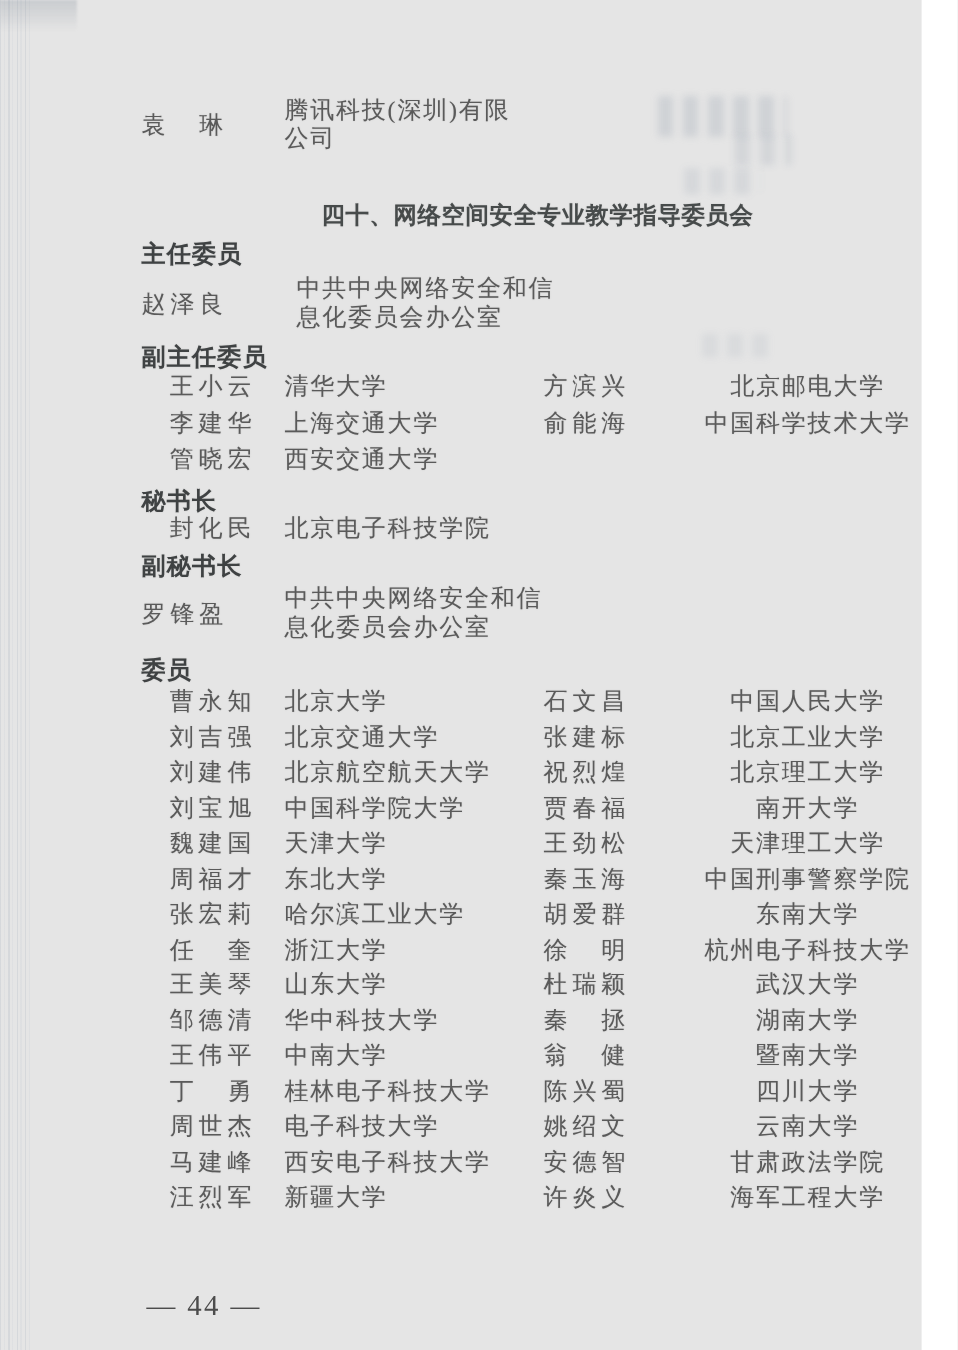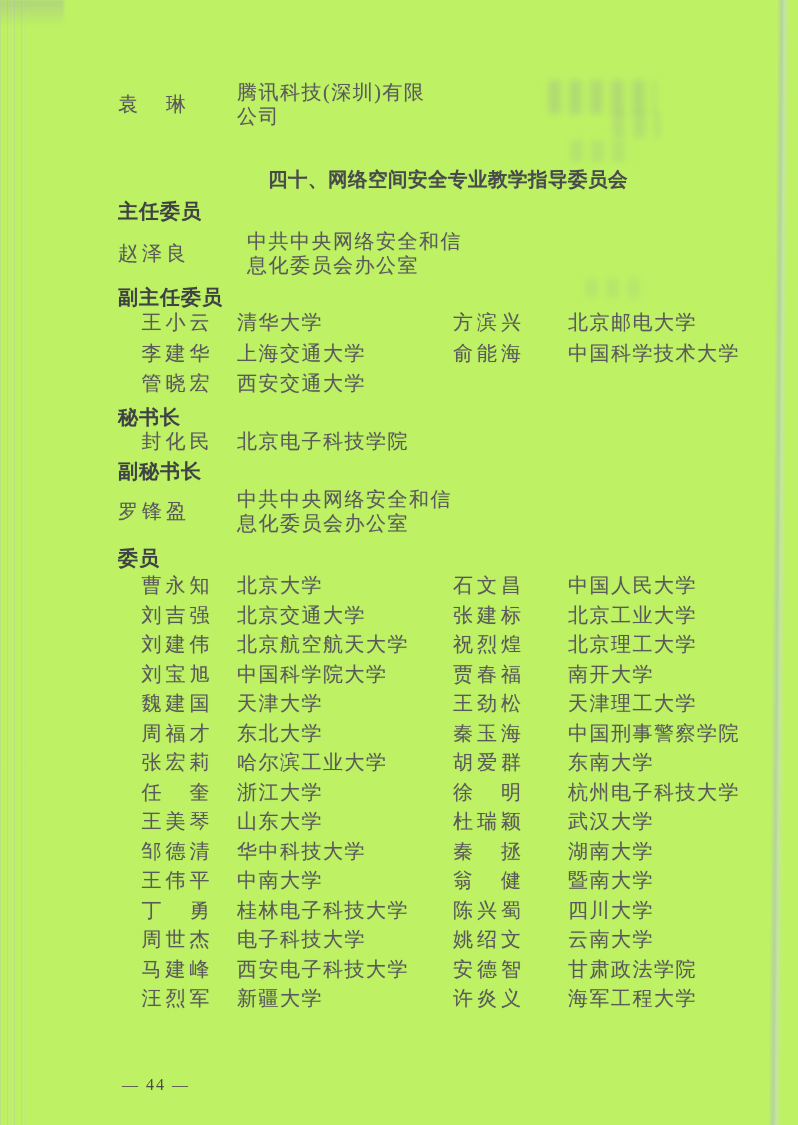--- a/index.html
+++ b/index.html
@@ -5,23 +5,22 @@
   html, body { margin: 0; padding: 0; }
   body {
     width: 798px; height: 1125px;
     background: #ffffff;
     font-family: "Liberation Serif", serif;
     overflow: hidden;
   }
   .page {
     position: relative;
     width: 768px; height: 1125px;
-    background: #bef264;
+    background: #e5e5e5;
     overflow: hidden;
-    padding-left: 31px;
   }
   
   .left-edge {
     position: absolute; left: 0; top: 0; width: 27px; height: 100%;
     background: repeating-linear-gradient(90deg,
       rgba(178,186,196,0.30) 0 1px, rgba(255,255,255,0) 1px 3px,
       rgba(196,203,212,0.20) 3px 4px, rgba(255,255,255,0) 4px 7px);
     filter: blur(0.4px);
   }
   .left-edge-top {
@@ -63,26 +62,26 @@
     font-weight: bold; font-size: 20px; letter-spacing: 1px;
     color: #3f4243;
   }
   .entry { display: flex; align-items: center; }
   .entry .ename { width: 119px; letter-spacing: 4px; }
   .entry .elines { line-height: 24px; letter-spacing: 1.5px; }
   .row { display: flex; }
   .c1 { width: 119px; letter-spacing: 4px; text-align: center; }
   .c2 { width: 216px; letter-spacing: 1.5px; }
   .c3 { width: 115px; letter-spacing: 4px; }
-  .c4 { flex: 1; letter-spacing: 1.5px; }
+  .c4 { flex: 1; letter-spacing: 1.5px; text-align: center; }
   .rows-vc .row, .rows-sec .row { height: 30.5px; line-height: 30.5px; }
   .rows-members .row { height: 29.5px; line-height: 29.5px; }
   .footer {
     position: absolute; left: 122px; top: 1076px;
-    font-size: 16px; letter-spacing: 2px; color: #4c4c4c;
+    font-size: 24px; letter-spacing: 2px; color: #4c4c4c;
   }
 </style>
 </head>
 <body>
 
 <div class="page">
 
   <div class="left-edge"></div>
   <div class="left-edge-top"></div>
   <div class="right-edge"></div>

